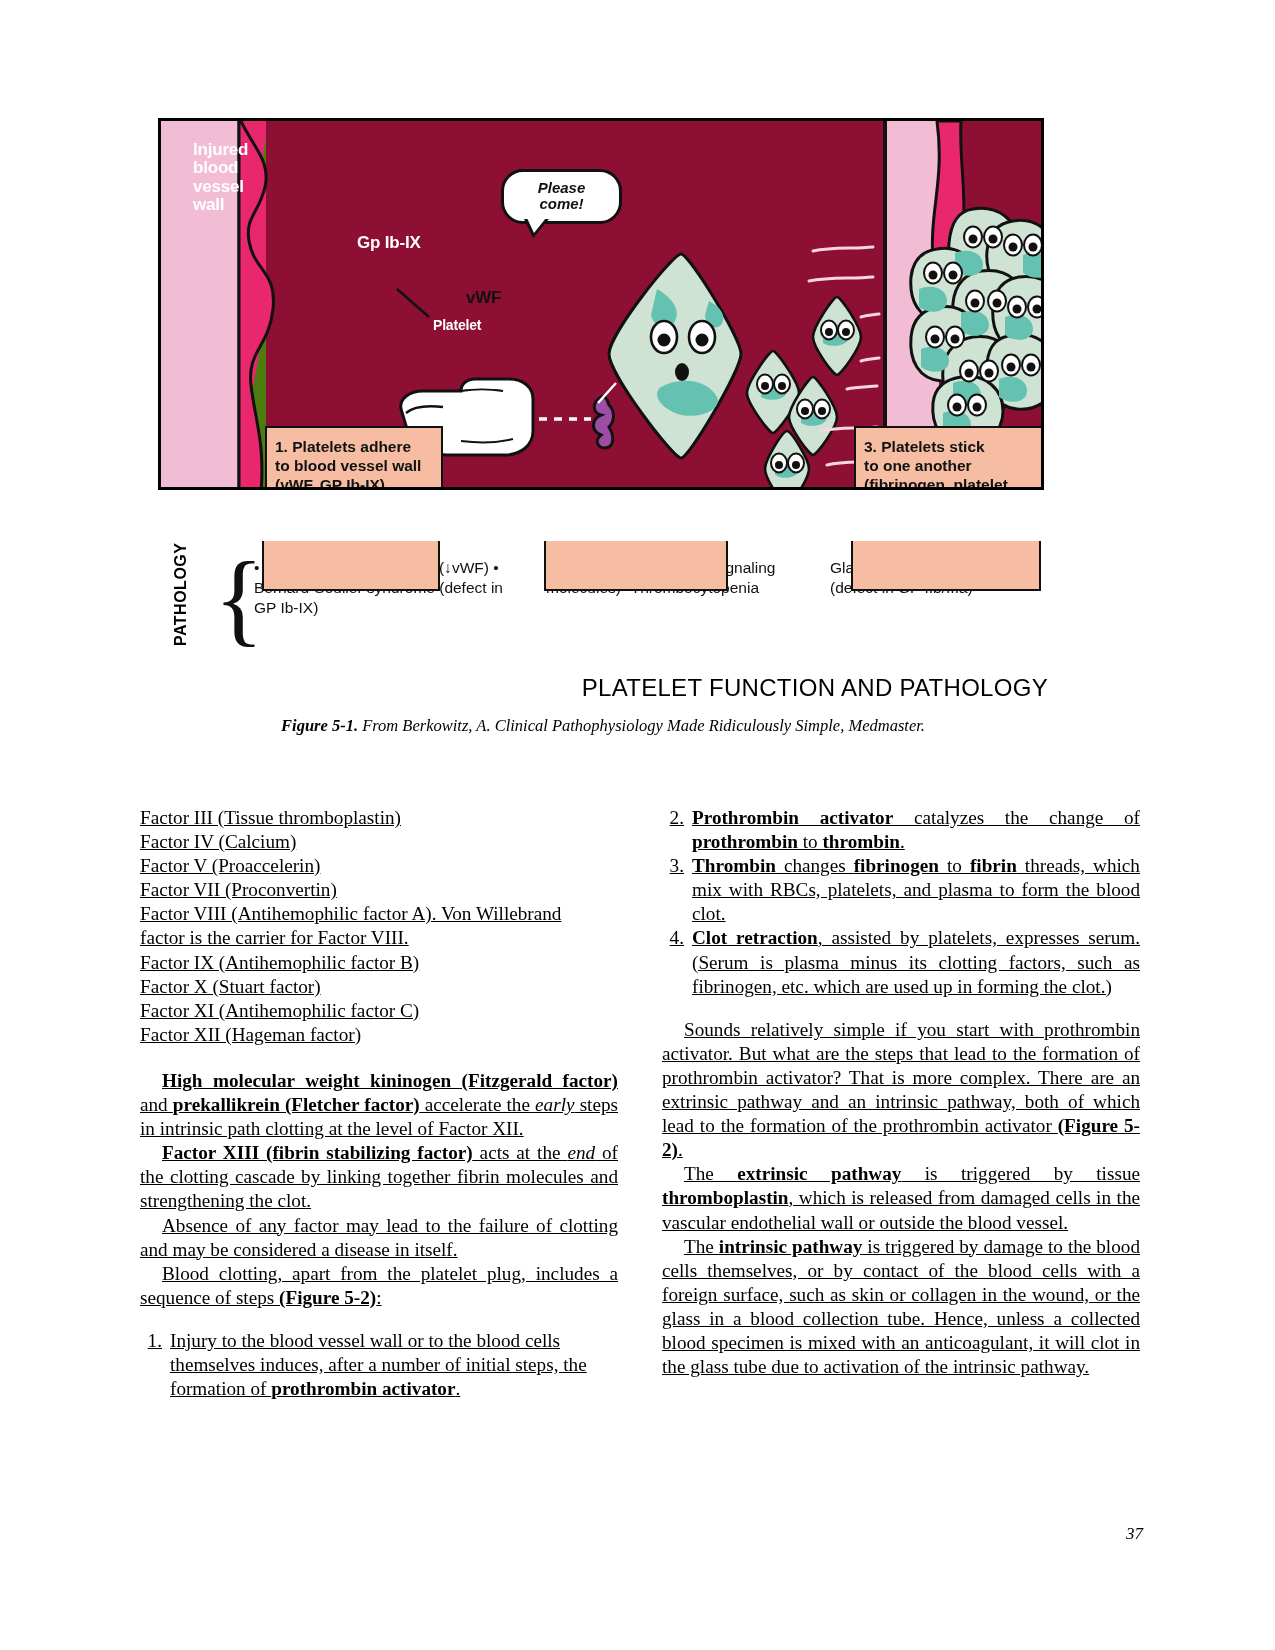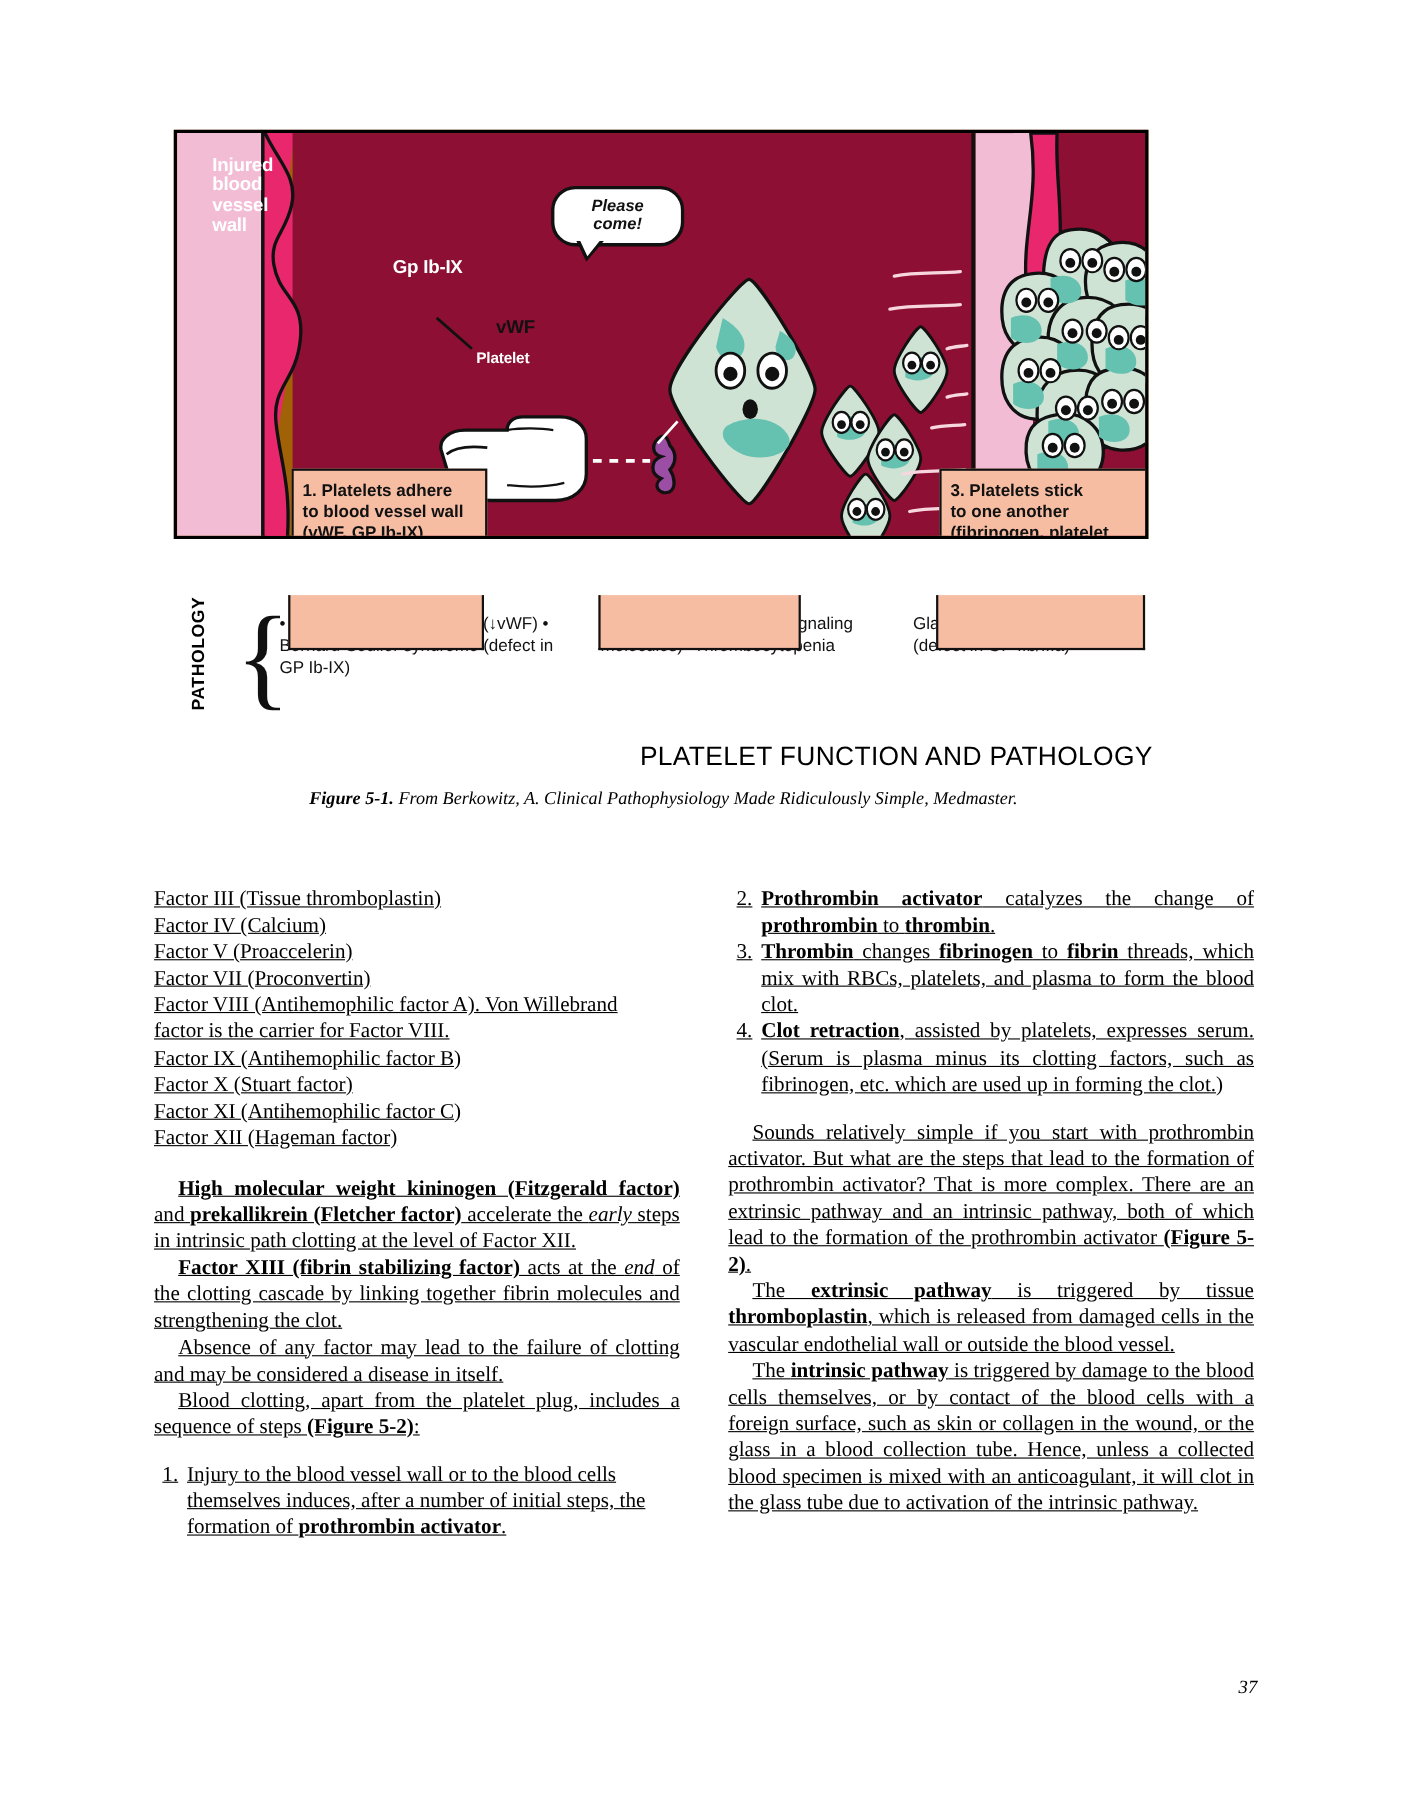--- a/index.html
+++ b/index.html
@@ -21,21 +21,21 @@
     position: absolute;
     left: 158px;
     top: 118px;
     width: 890px;
   }
   .panel-frame {
     position: relative;
     width: 886px;
     height: 372px;
     border: 3px solid #000;
-    background: #a16207;
+    background: #4d7c0f;
     box-sizing: border-box;
     overflow: hidden;
   }
   
   .wall-pink {
     position: absolute;
     top: -2px;
     height: 378px;
     background: #f2bcd5;
   }
@@ -55,21 +55,21 @@
 
   
   .fig-label {
     position: absolute;
     font-family: "Liberation Sans", sans-serif;
     font-weight: bold;
     color: #ffffff;
     line-height: 1.08;
     letter-spacing: -0.2px;
   }
-  .fig-label.dark { color: #111; }
+  .fig-label.dark { color: #111; margin-left: 15px; }
 
   .speech {
     position: absolute;
     background: #fff;
     border: 3px solid #111;
     border-radius: 22px;
     font-family: "Liberation Sans", sans-serif;
     font-style: italic;
     font-weight: bold;
     font-size: 15px;

